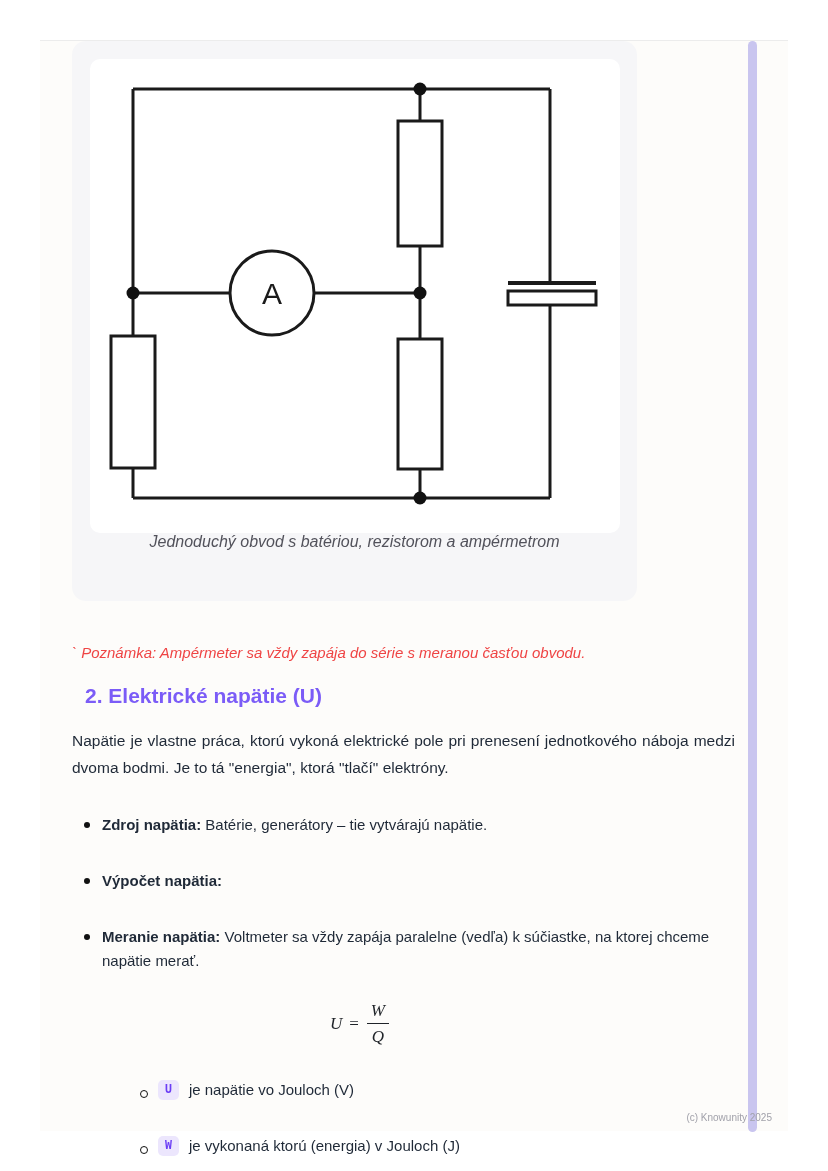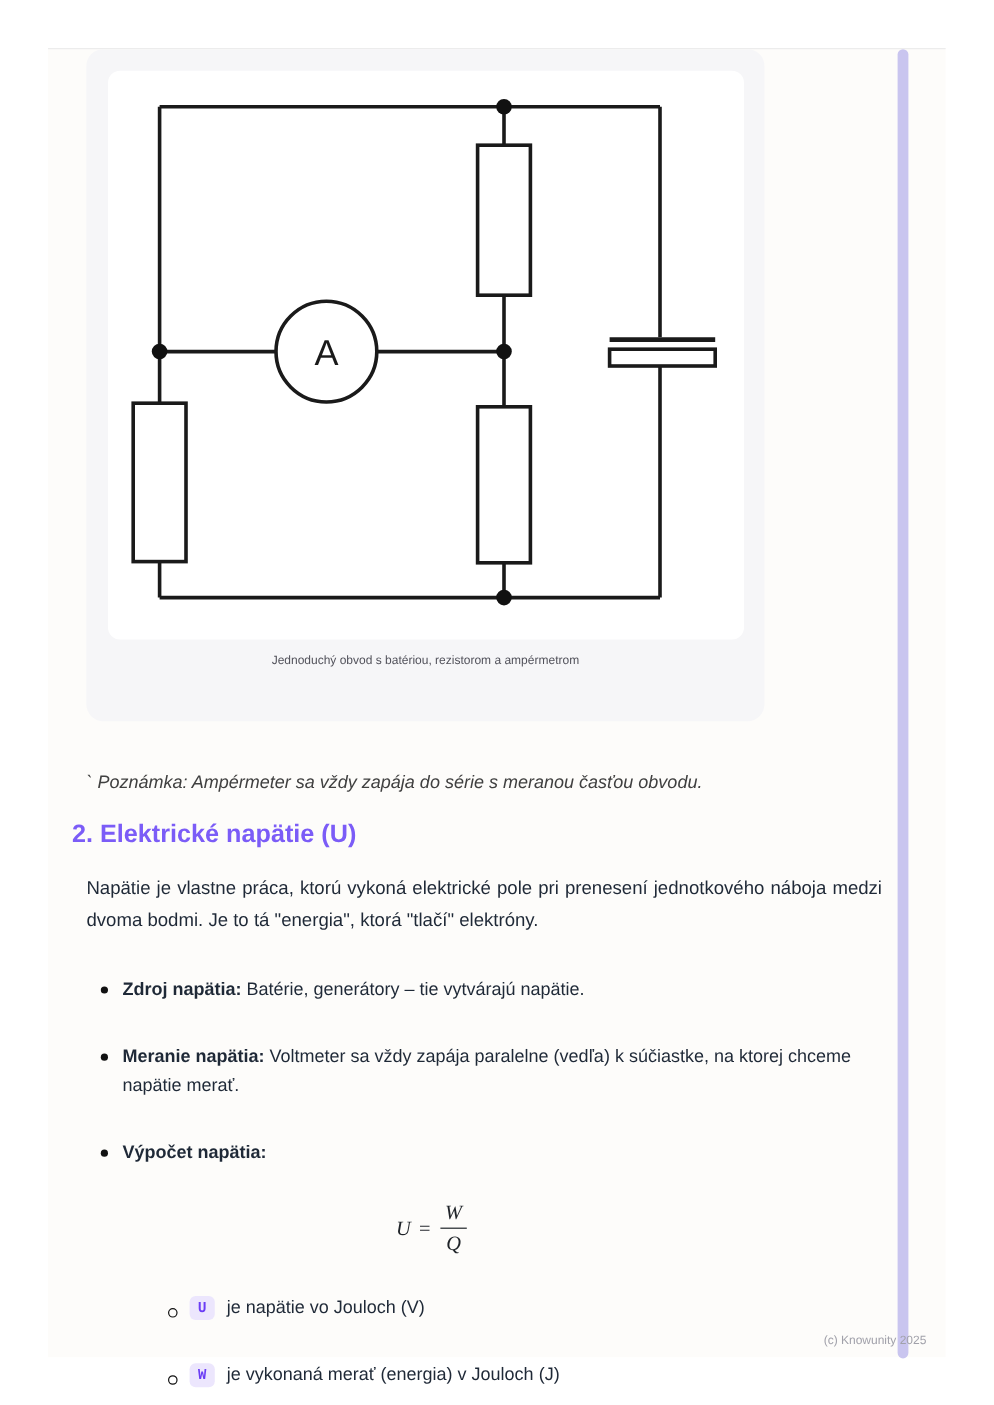--- a/index.html
+++ b/index.html
@@ -33,36 +33,37 @@
     padding-top: 18px;
   }
   .diagram-panel {
     margin: 0 auto;
     width: 530px;
     height: 474px;
     background: #ffffff;
     border-radius: 10px;
   }
   .figure-caption {
-    margin-top: 12px;
+    margin-top: 0;
     text-align: center;
-    font-size: 10px;
+    font-style: italic;
+    font-size: 16px;
     color: var(--muted, #52525B);
   }
   
   .note {
     margin: 42px 53px 0 32px;
     font-style: italic;
     font-size: 15px;
     line-height: 20px;
-    color: #404040;
+    color: #ef4444;
   }
   
   .section-heading {
-    margin: 20px 53px 0 20px;
+    margin: 20px 53px 0 45px;
     font-size: 21px;
     line-height: 26px;
     font-weight: 700;
     color: var(--accent, #7B5CF7);
   }
   
   .para {
     margin: 18px 53px 10px 32px;
     width: 663px;
     font-size: 15.5px;
@@ -213,25 +214,25 @@
 
   <p class="para">Napätie je vlastne práca, ktorú vykoná elektrické pole pri prenesení jednotkového náboja medzi dvoma bodmi. Je to tá "energia", ktorá "tlačí" elektróny.</p>
 
   <ul class="bullets">
     <li>
       <span class="dot-marker"></span>
       <span><span class="b">Zdroj napätia:</span><span> Batérie, generátory – tie vytvárajú napätie.</span></span>
     </li>
     <li>
       <span class="dot-marker"></span>
+      <span><span class="b">Výpočet napätia:</span><span></span></span>
+    </li>
+    <li>
+      <span class="dot-marker"></span>
       <span><span class="b">Meranie napätia:</span><span> Voltmeter sa vždy zapája paralelne (vedľa) k súčiastke, na ktorej chceme napätie merať.</span></span>
-    </li>
-    <li>
-      <span class="dot-marker"></span>
-      <span><span class="b">Výpočet napätia:</span><span></span></span>
     </li>
   </ul>
 
   <div class="formula">
     <span class="f-var">U</span>
     <span class="f-eq">=</span>
     <span class="f-frac">
       <span class="f-num">W</span>
       <span class="f-den">Q</span>
     </span>
@@ -239,20 +240,20 @@
 
   <ul class="sub-bullets">
     <li>
       <span class="circle-marker"></span>
       <code class="badge">U</code>
       <span>je napätie vo Jouloch (V)</span>
     </li>
     <li>
       <span class="circle-marker"></span>
       <code class="badge">W</code>
-      <span>je vykonaná merať (energia) v Jouloch (J)</span>
+      <span>je vykonaná ktorú (energia) v Jouloch (J)</span>
     </li>
   </ul>
 
   <div class="scrollbar-thumb"></div>
   <div class="copyright">(c) Knowunity 2025</div>
 
 </div>
 
 </body></html>

